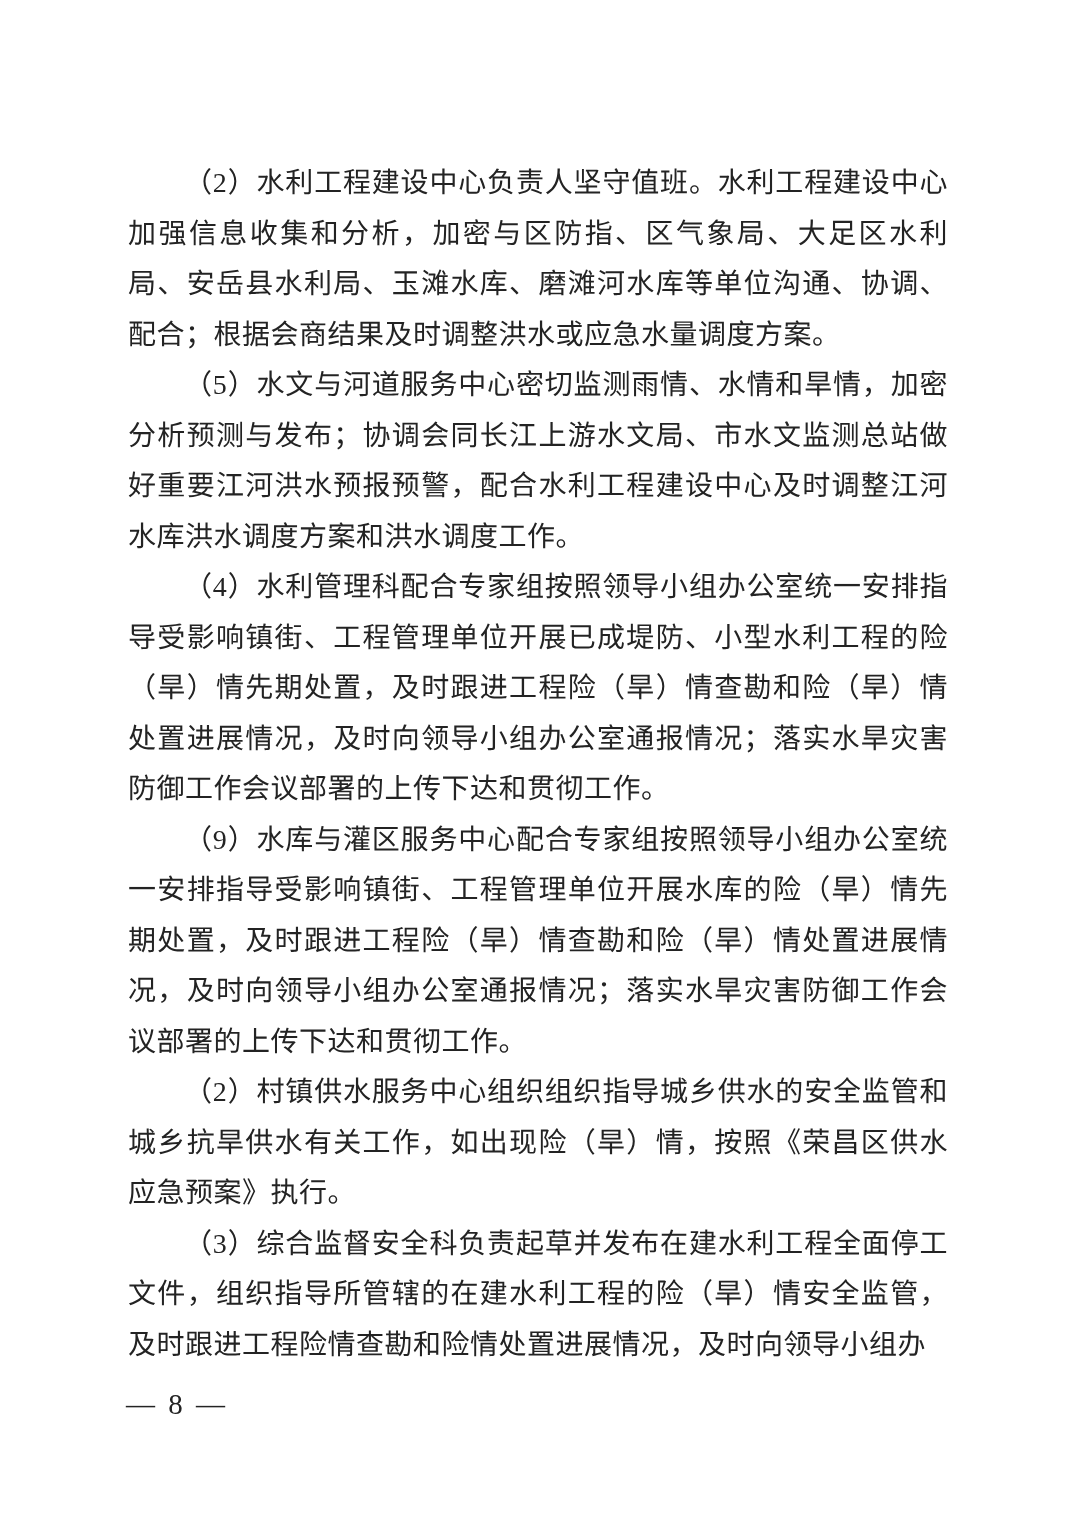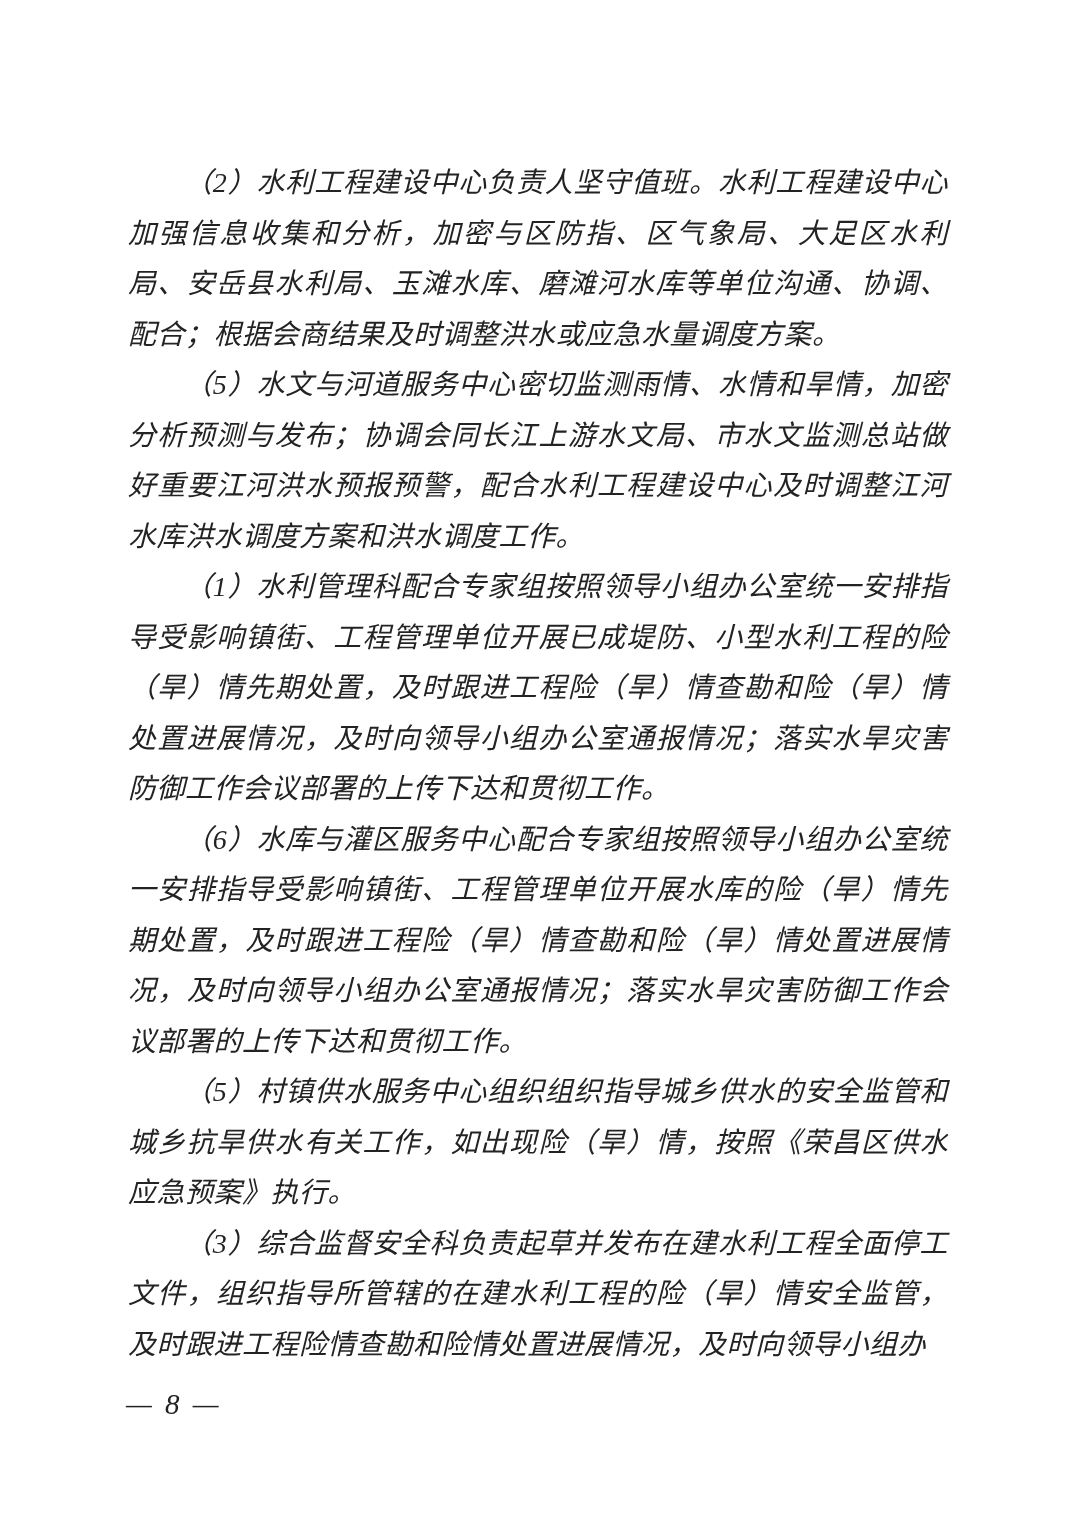--- a/index.html
+++ b/index.html
@@ -9,21 +9,20 @@
     background: #ffffff;
   }
   .page {
     position: relative;
     width: 1074px;
     height: 1464px;
     background: #ffffff;
     overflow: hidden;
     font-family: "Liberation Serif", "DejaVu Serif", serif;
     color: #232323;
-    font-style: italic;
   }
   .content {
     position: absolute;
     left: 128px;
     top: 158px;
     width: 820px;
   }
   .content p.body-paragraph {
     margin: 0;
     padding: 0;
@@ -46,21 +45,21 @@
   }
 </style>
 </head>
 <body>
 
 <div class="page">
 
   <div class="content">
     <p class="body-paragraph">（2）水利工程建设中心负责人坚守值班。水利工程建设中心加强信息收集和分析，加密与区防指、区气象局、大足区水利局、安岳县水利局、玉滩水库、磨滩河水库等单位沟通、协调、配合；根据会商结果及时调整洪水或应急水量调度方案。</p>
     <p class="body-paragraph">（5）水文与河道服务中心密切监测雨情、水情和旱情，加密分析预测与发布；协调会同长江上游水文局、市水文监测总站做好重要江河洪水预报预警，配合水利工程建设中心及时调整江河水库洪水调度方案和洪水调度工作。</p>
-    <p class="body-paragraph">（1）水利管理科配合专家组按照领导小组办公室统一安排指导受影响镇街、工程管理单位开展已成堤防、小型水利工程的险（旱）情先期处置，及时跟进工程险（旱）情查勘和险（旱）情处置进展情况，及时向领导小组办公室通报情况；落实水旱灾害防御工作会议部署的上传下达和贯彻工作。</p>
-    <p class="body-paragraph">（6）水库与灌区服务中心配合专家组按照领导小组办公室统一安排指导受影响镇街、工程管理单位开展水库的险（旱）情先期处置，及时跟进工程险（旱）情查勘和险（旱）情处置进展情况，及时向领导小组办公室通报情况；落实水旱灾害防御工作会议部署的上传下达和贯彻工作。</p>
-    <p class="body-paragraph">（5）村镇供水服务中心组织组织指导城乡供水的安全监管和城乡抗旱供水有关工作，如出现险（旱）情，按照《荣昌区供水应急预案》执行。</p>
+    <p class="body-paragraph">（4）水利管理科配合专家组按照领导小组办公室统一安排指导受影响镇街、工程管理单位开展已成堤防、小型水利工程的险（旱）情先期处置，及时跟进工程险（旱）情查勘和险（旱）情处置进展情况，及时向领导小组办公室通报情况；落实水旱灾害防御工作会议部署的上传下达和贯彻工作。</p>
+    <p class="body-paragraph">（9）水库与灌区服务中心配合专家组按照领导小组办公室统一安排指导受影响镇街、工程管理单位开展水库的险（旱）情先期处置，及时跟进工程险（旱）情查勘和险（旱）情处置进展情况，及时向领导小组办公室通报情况；落实水旱灾害防御工作会议部署的上传下达和贯彻工作。</p>
+    <p class="body-paragraph">（2）村镇供水服务中心组织组织指导城乡供水的安全监管和城乡抗旱供水有关工作，如出现险（旱）情，按照《荣昌区供水应急预案》执行。</p>
     <p class="body-paragraph">（3）综合监督安全科负责起草并发布在建水利工程全面停工文件，组织指导所管辖的在建水利工程的险（旱）情安全监管，及时跟进工程险情查勘和险情处置进展情况，及时向领导小组办</p>
   </div>
 
   <div class="footer">— 8 —</div>
 
 </div>
 
 </body></html>

